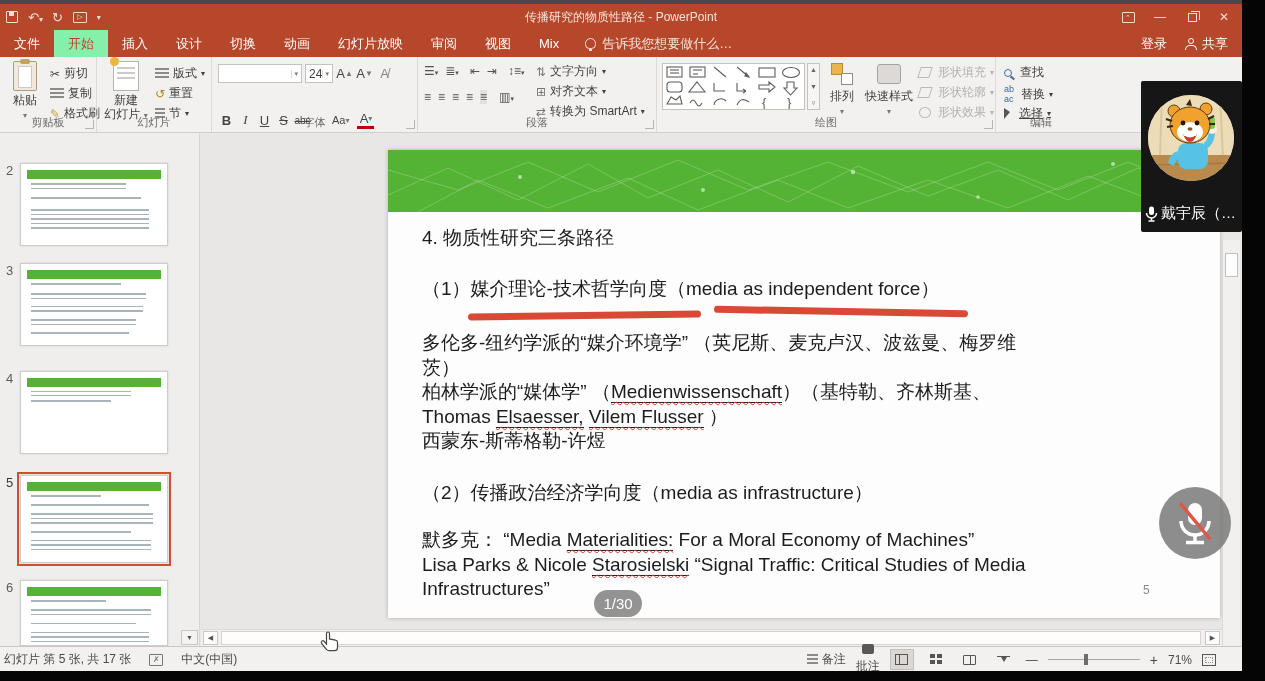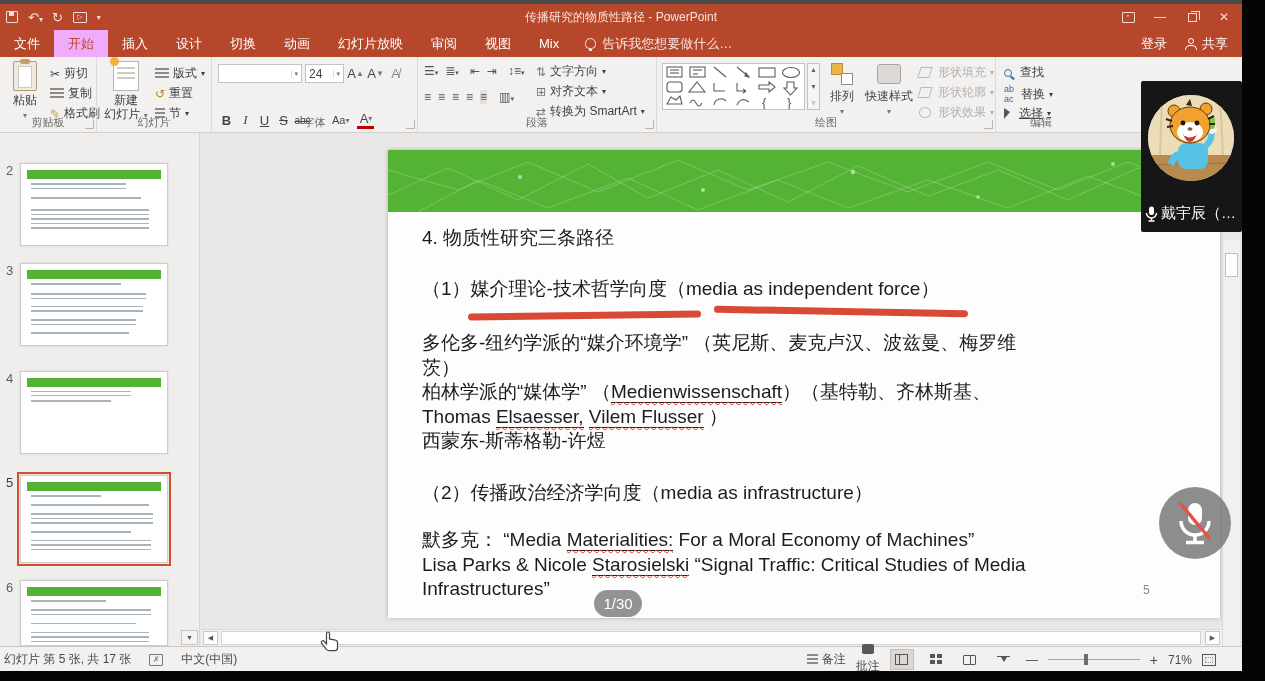--- a/index.html
+++ b/index.html
@@ -20,21 +20,21 @@
   .title-text { position:absolute; left:0; right:0; top:0; height:26px; line-height:26px; text-align:center; font-size:12px; color:#f7e4dd; }
   .winbtns { position:absolute; right:4px; top:0; height:26px; display:flex; align-items:center; gap:4px; }
   .winbtn { width:28px; height:22px; display:flex; align-items:center; justify-content:center; color:#f3ddd5; font-size:12px; }
   .ribopt { width:13px; height:11px; border:1px solid #f3ddd5; border-radius:1px; font-size:7px; display:flex; align-items:flex-end; justify-content:center; }
   .restore { width:9px; height:9px; border:1px solid #f3ddd5; position:relative; }
   .restore i { position:absolute; left:2px; top:-3px; width:9px; height:9px; border:1px solid #f3ddd5; border-left:none; border-bottom:none; }
 
   
   .tabsrow { position:absolute; left:0; top:26px; width:100%; height:27px; background:#b7472a; display:flex; align-items:stretch; color:#fff; font-size:13px; }
   .tab { padding:0 14px; display:flex; align-items:center; cursor:default; white-space:nowrap; }
-  .tab.active { background:#f0abfc; color:#b7472a; }
+  .tab.active { background:#86efac; color:#b7472a; }
   .tellme { display:flex; align-items:center; gap:6px; color:#f5e3dc; padding:0 12px; white-space:nowrap; }
   .bulb { width:11px; height:11px; border:1.5px solid #f5e3dc; border-radius:50% 50% 40% 40%; position:relative; }
   .bulb i { position:absolute; left:2.5px; bottom:-3px; width:3px; height:2px; background:#f5e3dc; }
   .tabs-right { margin-left:auto; display:flex; align-items:center; gap:18px; padding-right:14px; color:#fff; }
   .shareicon { width:12px; height:12px; position:relative; display:inline-block; }
   .shareicon b { position:absolute; left:3px; top:0; width:6px; height:6px; border:1.3px solid #fff; border-radius:50%; }
   .shareicon u { position:absolute; left:0; bottom:0; width:12px; height:5px; border:1.3px solid #fff; border-bottom:none; border-radius:6px 6px 0 0; }
 
   
   .ribbon { position:absolute; left:0; top:53px; width:100%; height:76px; background:#f3f1f0; border-bottom:1px solid #d2cfcc; font-size:12px; color:#3f3f3f; }
@@ -234,21 +234,21 @@
           </div>
         <div class="glabel">幻灯片</div>
       </div>
 
       <div class="rgroup" style="left:212px;width:206px;">
         <div class="smallrow" style="left:6px;top:7px;gap:3px;">
           <span class="combo" style="width:84px;">
               <span></span>
               <span class="dd">▾</span>
             </span>
-          <span class="combo" style="width:39px;">
+          <span class="combo" style="width:28px;">
               <span>24</span>
               <span class="dd">▾</span>
             </span>
           <span class="fbtn">A<small>▲</small></span>
           <span class="fbtn">A<small>▼</small></span>
           <span class="fbtn" style="color:#888;">A̸</span>
         </div>
         <div class="smallrow" style="left:6px;top:33px;gap:2px;">
           <span class="fbtn b">B</span>
           <span class="fbtn i">I</span>

